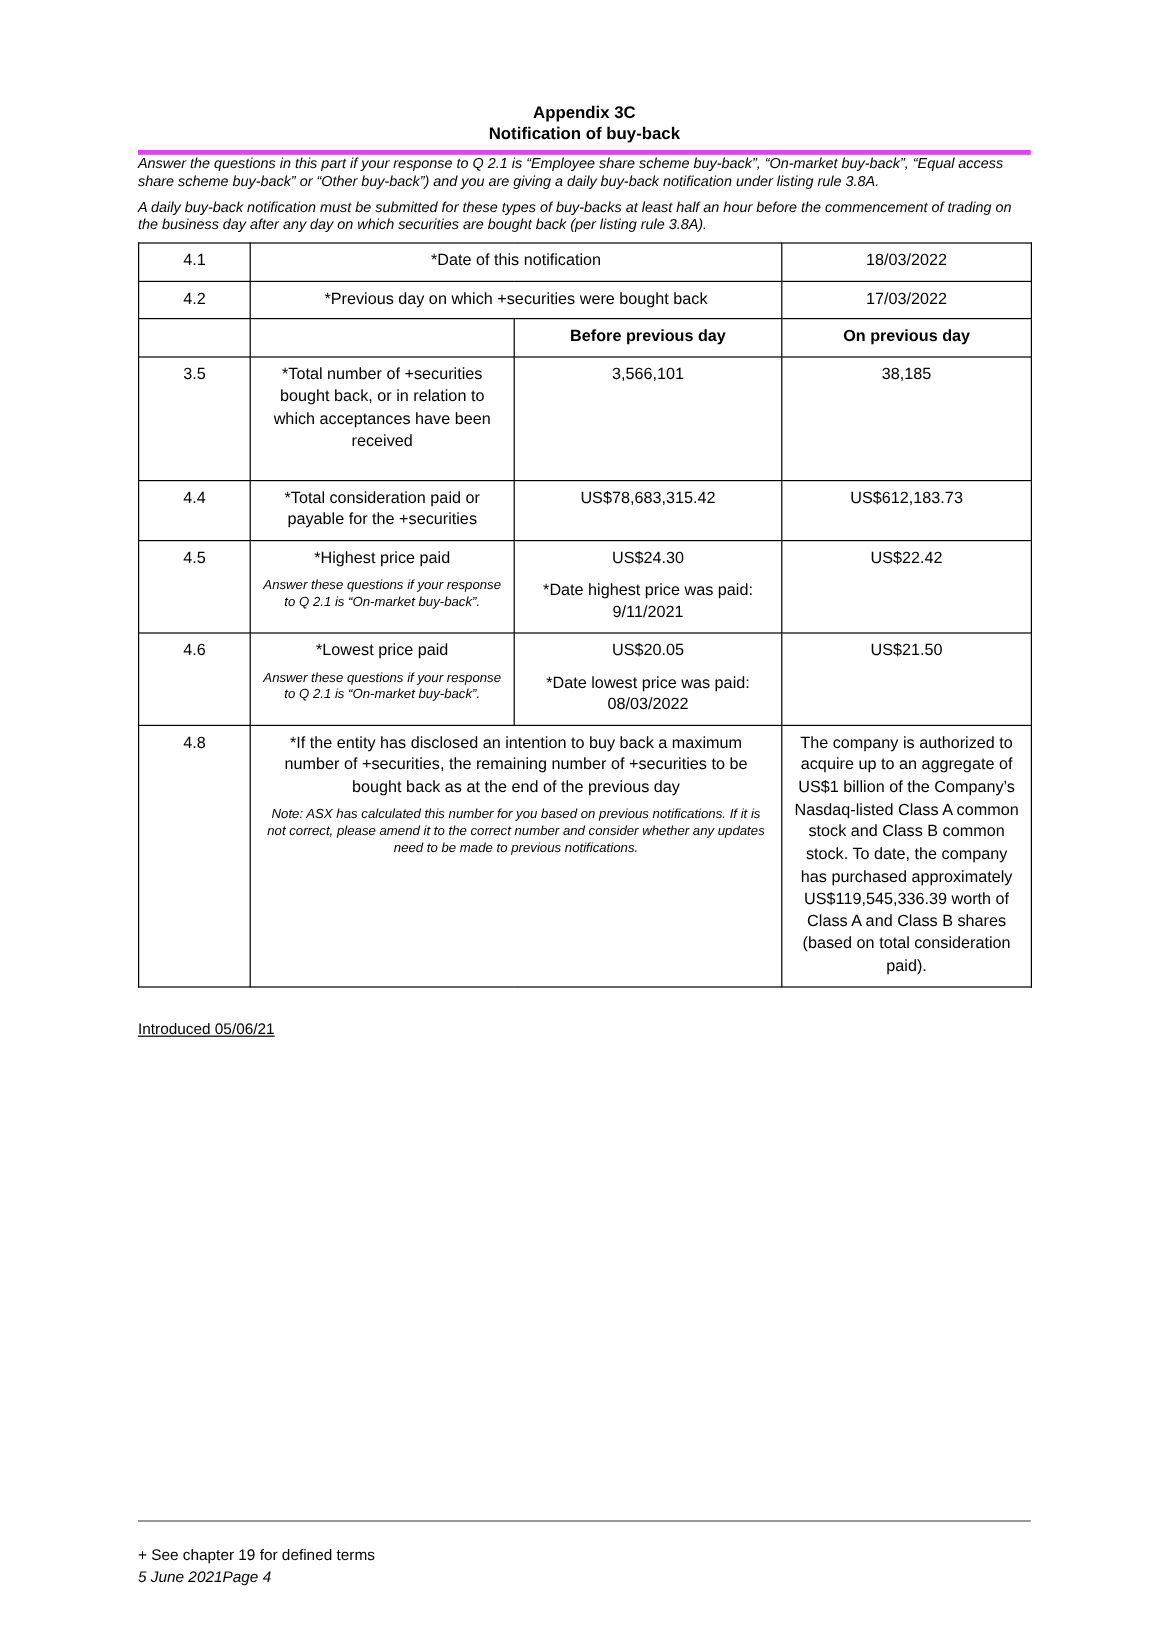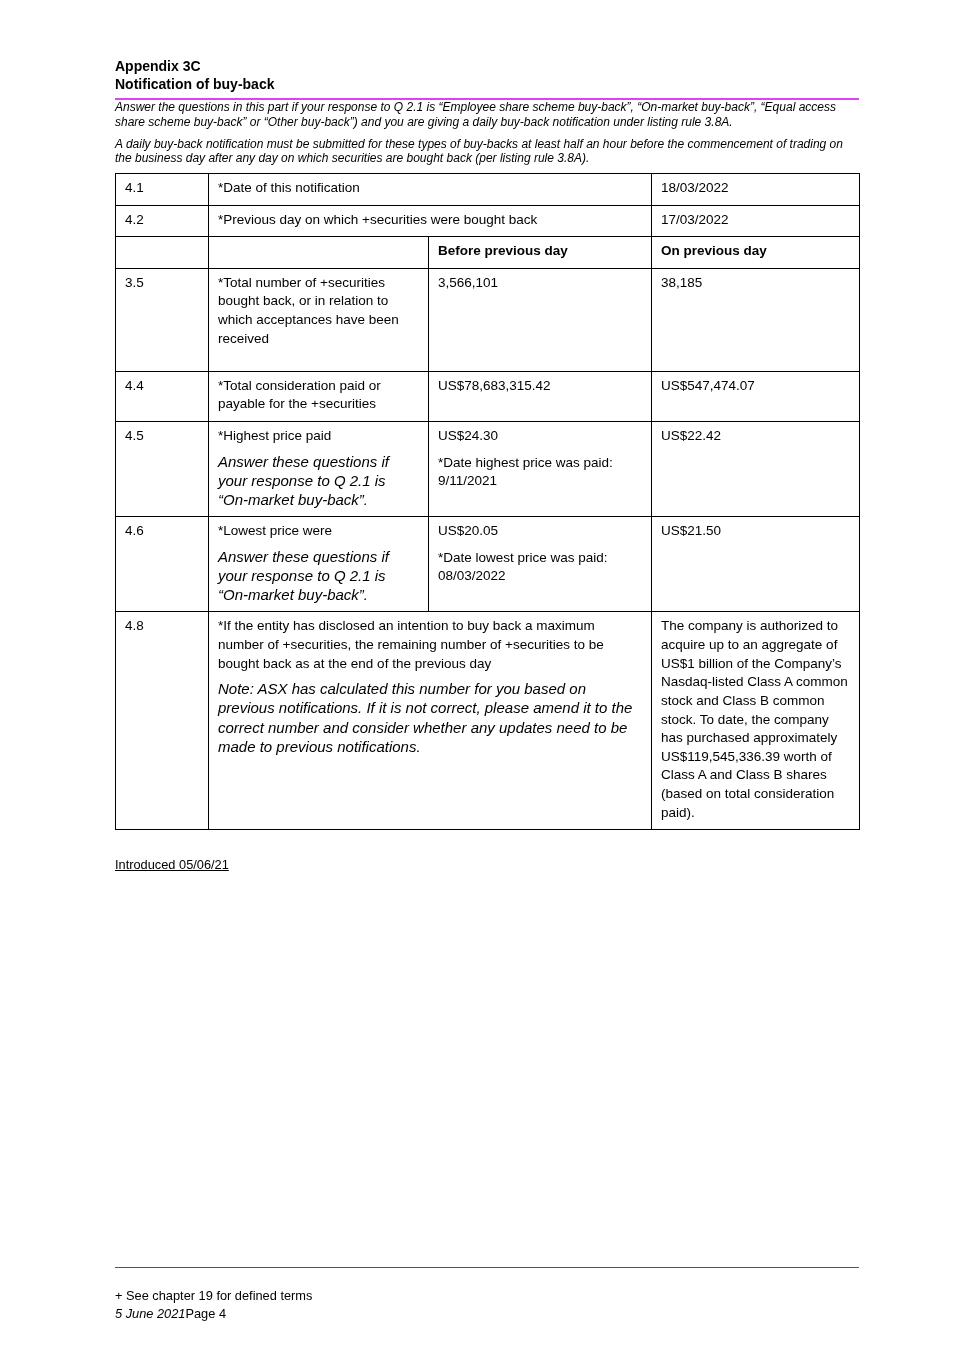--- a/index.html
+++ b/index.html
@@ -10,26 +10,26 @@
     font-family: "Liberation Sans", sans-serif;
     color: #000;
     position: relative;
     overflow: hidden;
   }
   .page { position: absolute; inset: 0; }
   .content { position: absolute; left: 115px; width: 744px; top: 0; }
 
   
   .doc-header {
-    margin-top: 57px;
-    text-align: left;
+    margin-top: 84px;
+    text-align: center;
     font-weight: bold;
     font-size: 14px;
     line-height: 1.3;
-    border-bottom: 2px solid #d946ef;
+    border-bottom: 4px solid #d946ef;
     padding-bottom: 5px;
   }
 
   
   .part-title {
     font-size: 20.5px;
     font-weight: 400;
     margin: 50px 0 13px 0;
     letter-spacing: 0.1px;
   }
@@ -42,33 +42,34 @@
     margin: 0 0 7px 0;
   }
 
   
   table.buyback {
     border-collapse: collapse;
     table-layout: fixed;
     width: 744px;
     margin-top: 4px;
     font-size: 13.5px;
+    text-align: center;
   }
   table.buyback td {
     border: 1px solid #000;
     vertical-align: top;
     padding: 5px 9px 7px 9px;
     line-height: 1.38;
     word-wrap: break-word;
   }
   td.c-num { }
   td.c-bold { font-weight: bold; margin-left: 36px; }
   .cell-note {
     font-style: italic;
-    font-size: 15px;
+    font-size: 11px;
     line-height: 1.28;
     margin-top: 6px;
   }
   .cell-line2 { margin-top: 8px; }
   .tall-row td { height: 103px; }
 
   
   .introduced {
     font-size: 12.8px;
     margin-top: 27px;
@@ -84,21 +85,21 @@
     padding-top: 20px;
     font-size: 12.8px;
     line-height: 1.3;
   }
   .footer-row2 {
     display: flex;
     justify-content: flex-start;
     margin-top: 1px;
   }
   .footer-date { font-style: italic; }
-  .footer-page { margin-right: 43px; }
+  .footer-page { margin-right: 43px; font-style: italic; }
 </style>
 </head>
 <body>
 
 <div class="page">
   <div class="content">
 
     <div class="doc-header">
       <div>Appendix 3C</div>
       <div>Notification of buy-back</div>
@@ -137,38 +138,38 @@
         <tr class="tall-row">
           <td class="c-num">3.5</td>
           <td>*Total number of +securities bought back, or in relation to which acceptances have been received</td>
           <td>3,566,101</td>
           <td>38,185</td>
         </tr>
         <tr>
           <td class="c-num">4.4</td>
           <td>*Total consideration paid or payable for the +securities</td>
           <td>US$78,683,315.42</td>
-          <td>US$547,474.07</td>
+          <td>US$612,183.73</td>
         </tr>
         <tr>
           <td class="c-num">4.5</td>
           <td>
             <div>*Highest price paid</div>
             <div class="cell-note">Answer these questions if your response to Q 2.1 is “On-market buy-back”.</div>
           </td>
           <td>
             <div>US$24.30</div>
             <div class="cell-line2">*Date highest price was paid: 9/11/2021</div>
           </td>
           <td>US$22.42</td>
         </tr>
         <tr>
           <td class="c-num">4.6</td>
           <td>
-            <div>*Lowest price were</div>
+            <div>*Lowest price paid</div>
             <div class="cell-note">Answer these questions if your response to Q 2.1 is “On-market buy-back”.</div>
           </td>
           <td>
             <div>US$20.05</div>
             <div class="cell-line2">*Date lowest price was paid: 08/03/2022</div>
           </td>
           <td>US$21.50</td>
         </tr>
         <tr>
           <td class="c-num">4.8</td>

